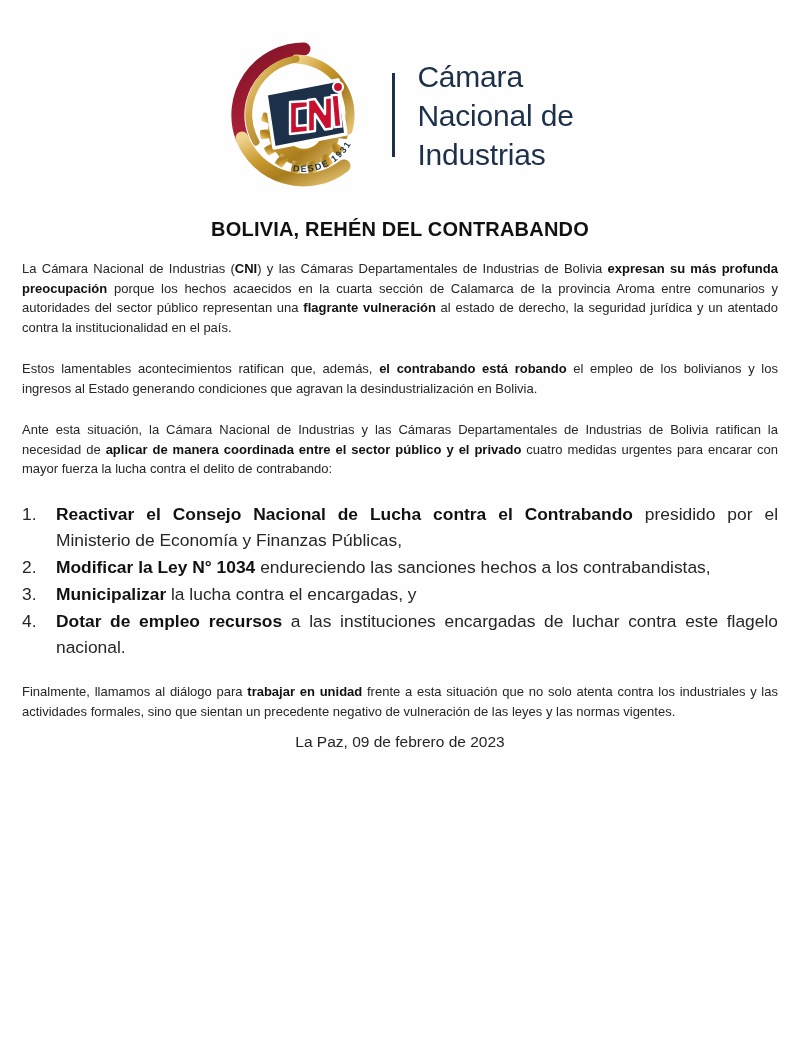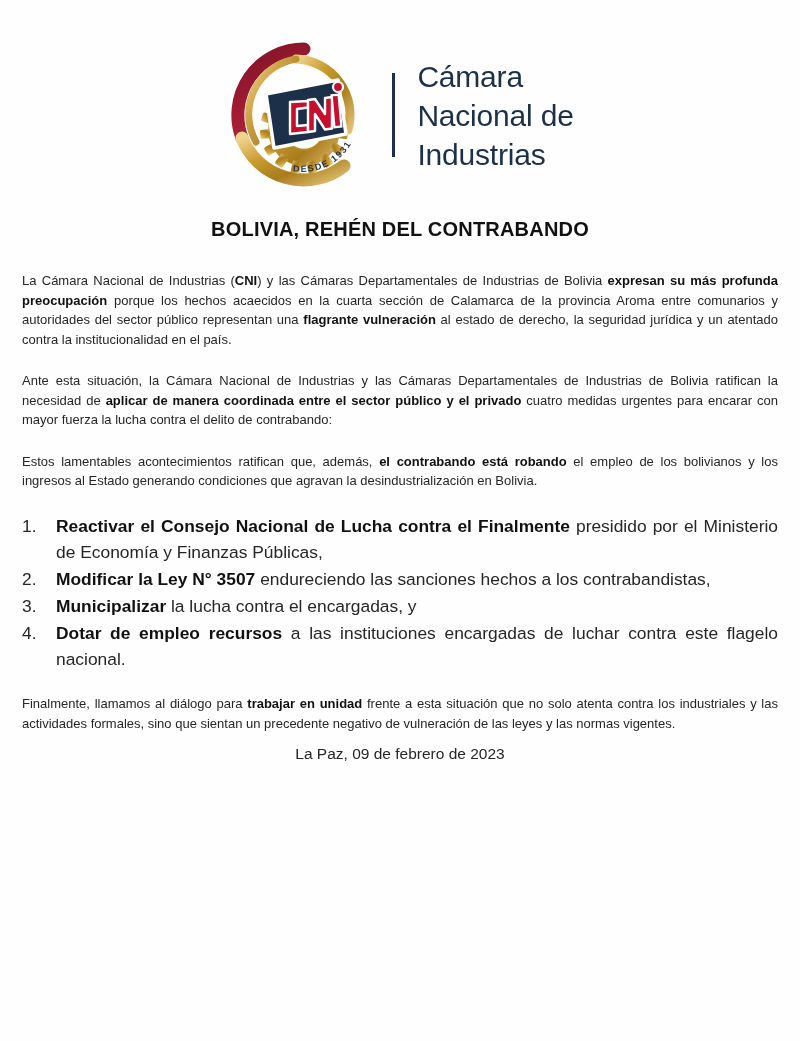--- a/index.html
+++ b/index.html
@@ -70,21 +70,21 @@
   }
 
   .doc-title {
     text-align: center;
     font-family: "Liberation Sans", sans-serif;
     font-size: 20px;
     font-weight: bold;
     letter-spacing: 0.2px;
     color: #111111;
     margin-top: 26px;
-    margin-bottom: 30px;
+    margin-bottom: 18px;
   }
 
   p.para {
     text-align: justify;
     text-justify: inter-word;
     font-size: 13px;
     line-height: 1.50;
     color: #262626;
     margin: 0 0 22px 0;
     font-weight: 400;
@@ -222,27 +222,27 @@
 Nacional de
 Industrias</div>
   </div>
 
   <div class="doc-body">
 
     <h1 class="doc-title">BOLIVIA, REHÉN DEL CONTRABANDO</h1>
 
     <p class="para"><span>La Cámara Nacional de Industrias (</span><b>CNI</b><span>) y las Cámaras Departamentales de Industrias de Bolivia </span><b>expresan su más profunda preocupación</b><span> porque los hechos acaecidos en la cuarta sección de Calamarca de la provincia Aroma entre comunarios y autoridades del sector público representan una </span><b>flagrante vulneración</b><span> al estado de derecho, la seguridad jurídica y un atentado contra la institucionalidad en el país.</span></p>
 
+    <p class="para"><span>Estos lamentables acontecimientos ratifican que, además, </span><b>el contrabando está robando</b><span> el empleo de los bolivianos y los ingresos al Estado generando condiciones que agravan la desindustrialización en Bolivia.</span></p>
+
     <p class="para"><span>Ante esta situación, la Cámara Nacional de Industrias y las Cámaras Departamentales de Industrias de Bolivia ratifican la necesidad de </span><b>aplicar de manera coordinada entre el sector público y el privado</b><span> cuatro medidas urgentes para encarar con mayor fuerza la lucha contra el delito de contrabando:</span></p>
 
-    <p class="para"><span>Estos lamentables acontecimientos ratifican que, además, </span><b>el contrabando está robando</b><span> el empleo de los bolivianos y los ingresos al Estado generando condiciones que agravan la desindustrialización en Bolivia.</span></p>
-
     <ol class="measures">
-      <li><span class="num">1.</span><b>Reactivar el Consejo Nacional de Lucha contra el Finalmente</b><span> presidido por el Ministerio de Economía y Finanzas Públicas,</span></li>
-      <li><span class="num">2.</span><b>Modificar la Ley N° 3507</b><span> endureciendo las sanciones hechos a los contrabandistas,</span></li>
+      <li><span class="num">1.</span><b>Reactivar el Consejo Nacional de Lucha contra el Contrabando</b><span> presidido por el Ministerio de Economía y Finanzas Públicas,</span></li>
+      <li><span class="num">2.</span><b>Modificar la Ley N° 1034</b><span> endureciendo las sanciones hechos a los contrabandistas,</span></li>
       <li><span class="num">3.</span><b>Municipalizar</b><span> la lucha contra el encargadas, y</span></li>
       <li><span class="num">4.</span><b>Dotar de empleo recursos</b><span> a las instituciones encargadas de luchar contra este flagelo nacional.</span></li>
     </ol>
 
     <p class="para"><span>Finalmente, llamamos al diálogo para </span><b>trabajar en unidad</b><span> frente a esta situación que no solo atenta contra los industriales y las actividades formales, sino que sientan un precedente negativo de vulneración de las leyes y las normas vigentes.</span></p>
 
     <div class="signoff">La Paz, 09 de febrero de 2023</div>
 
     <div class="spacer-bottom"></div>
   </div>

